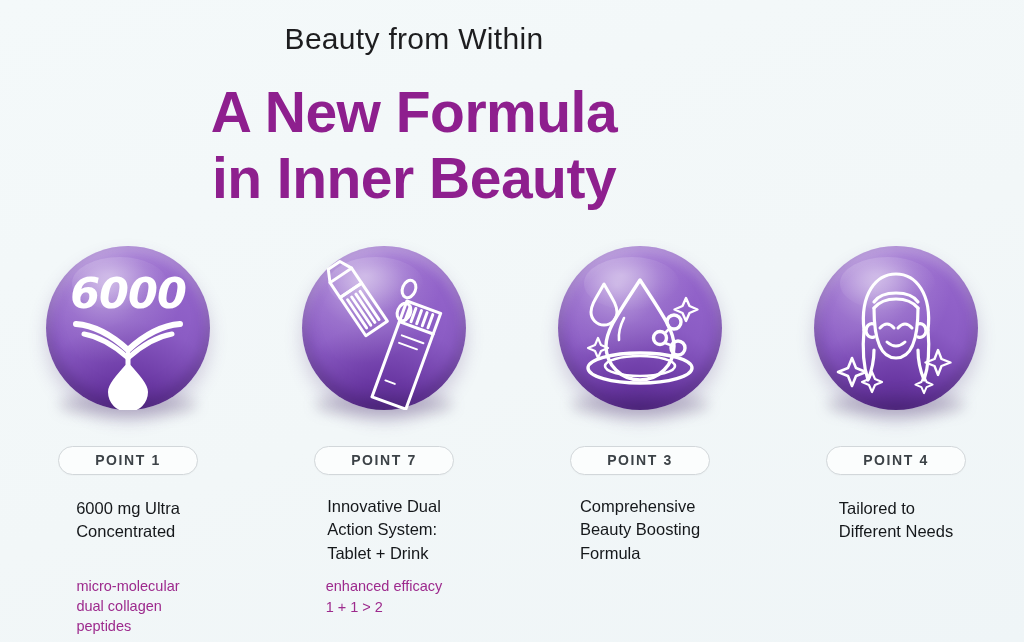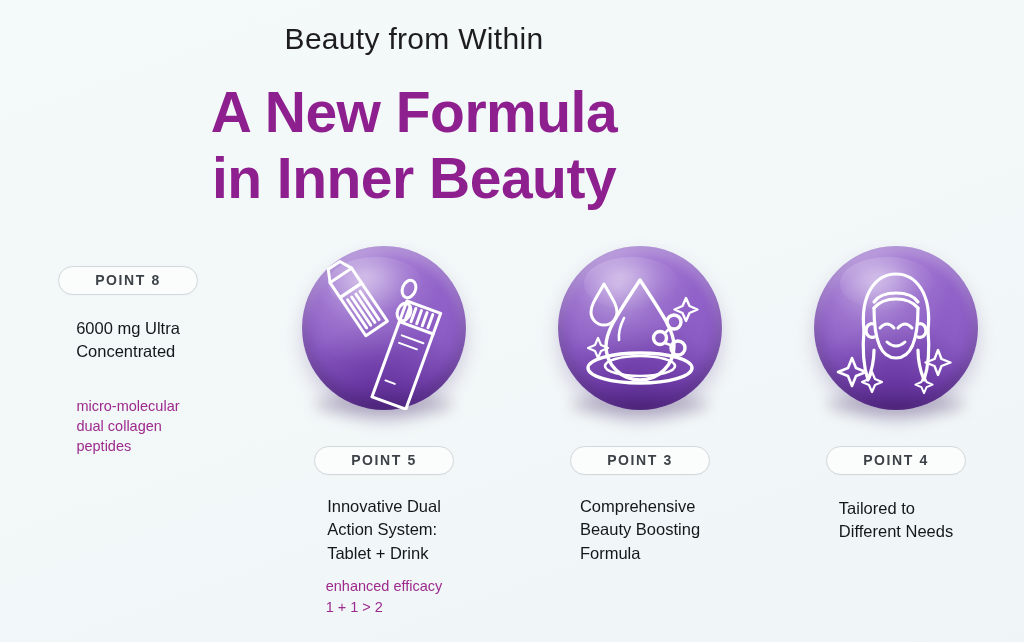--- a/index.html
+++ b/index.html
@@ -175,21 +175,32 @@
     <div class="eyebrow">Beauty from Within</div>
     <div class="headline">
       <span class="line">A New Formula</span>
       <span class="line">in Inner Beauty</span>
     </div>
   </div>
 
   <div class="columns">
 
     <div class="col col-1">
-      <div class="point-pill">POINT 8</div>
+      <div class="badge-wrap">
+        <div class="badge-shadow"></div>
+        <div class="badge"></div>
+        <svg class="badge-art" viewBox="0 0 164 164">
+          <text class="num6000" x="82" y="62" text-anchor="middle">6000</text>
+          <path d="M30 78 Q56 80 82 104 Q108 80 134 78" fill="none" stroke="#ffffff" stroke-width="6" stroke-linecap="round"></path>
+          <path d="M38 88 Q60 92 82 112 Q104 92 126 88" fill="none" stroke="#ffffff" stroke-width="5" stroke-linecap="round"></path>
+          <path d="M82 108 L82 118" stroke="#ffffff" stroke-width="5" stroke-linecap="round"></path>
+          <path d="M82 116 C70 130 62 138 62 146 a20 20 0 0 0 40 0 c0 -8 -8 -16 -20 -30 z" fill="#ffffff"></path>
+        </svg>
+      </div>
+      <div class="point-pill">POINT 1</div>
       <div class="title">6000 mg Ultra
 Concentrated</div>
       <div class="subtitle">micro-molecular
 dual collagen
 peptides</div>
     </div>
 
     <div class="col col-2">
       <div class="badge-wrap">
         <div class="badge-shadow"></div>
@@ -209,21 +220,21 @@
 
             <g transform="rotate(20 104 110)">
               <path d="M86 58 L122 58 L122 160 L86 160 Z"></path>
               <path d="M86 80 L122 80"></path>
               <path d="M91 62 L91 76 M97 62 L97 76 M103 62 L103 76 M109 62 L109 76 M115 62 L115 76"></path>
               <path d="M93 92 L116 92 M93 100 L112 100 M93 140 L103 140" stroke-width="2"></path>
             </g>
           </g>
         </svg>
       </div>
-      <div class="point-pill">POINT 5</div>
+      <div class="point-pill">POINT 7</div>
       <div class="title">Innovative Dual
 Action System:
 Tablet + Drink</div>
       <div class="subtitle">enhanced efficacy
 1 + 1 &gt; 2</div>
     </div>
 
     <div class="col col-3">
       <div class="badge-wrap">
         <div class="badge-shadow"></div>

